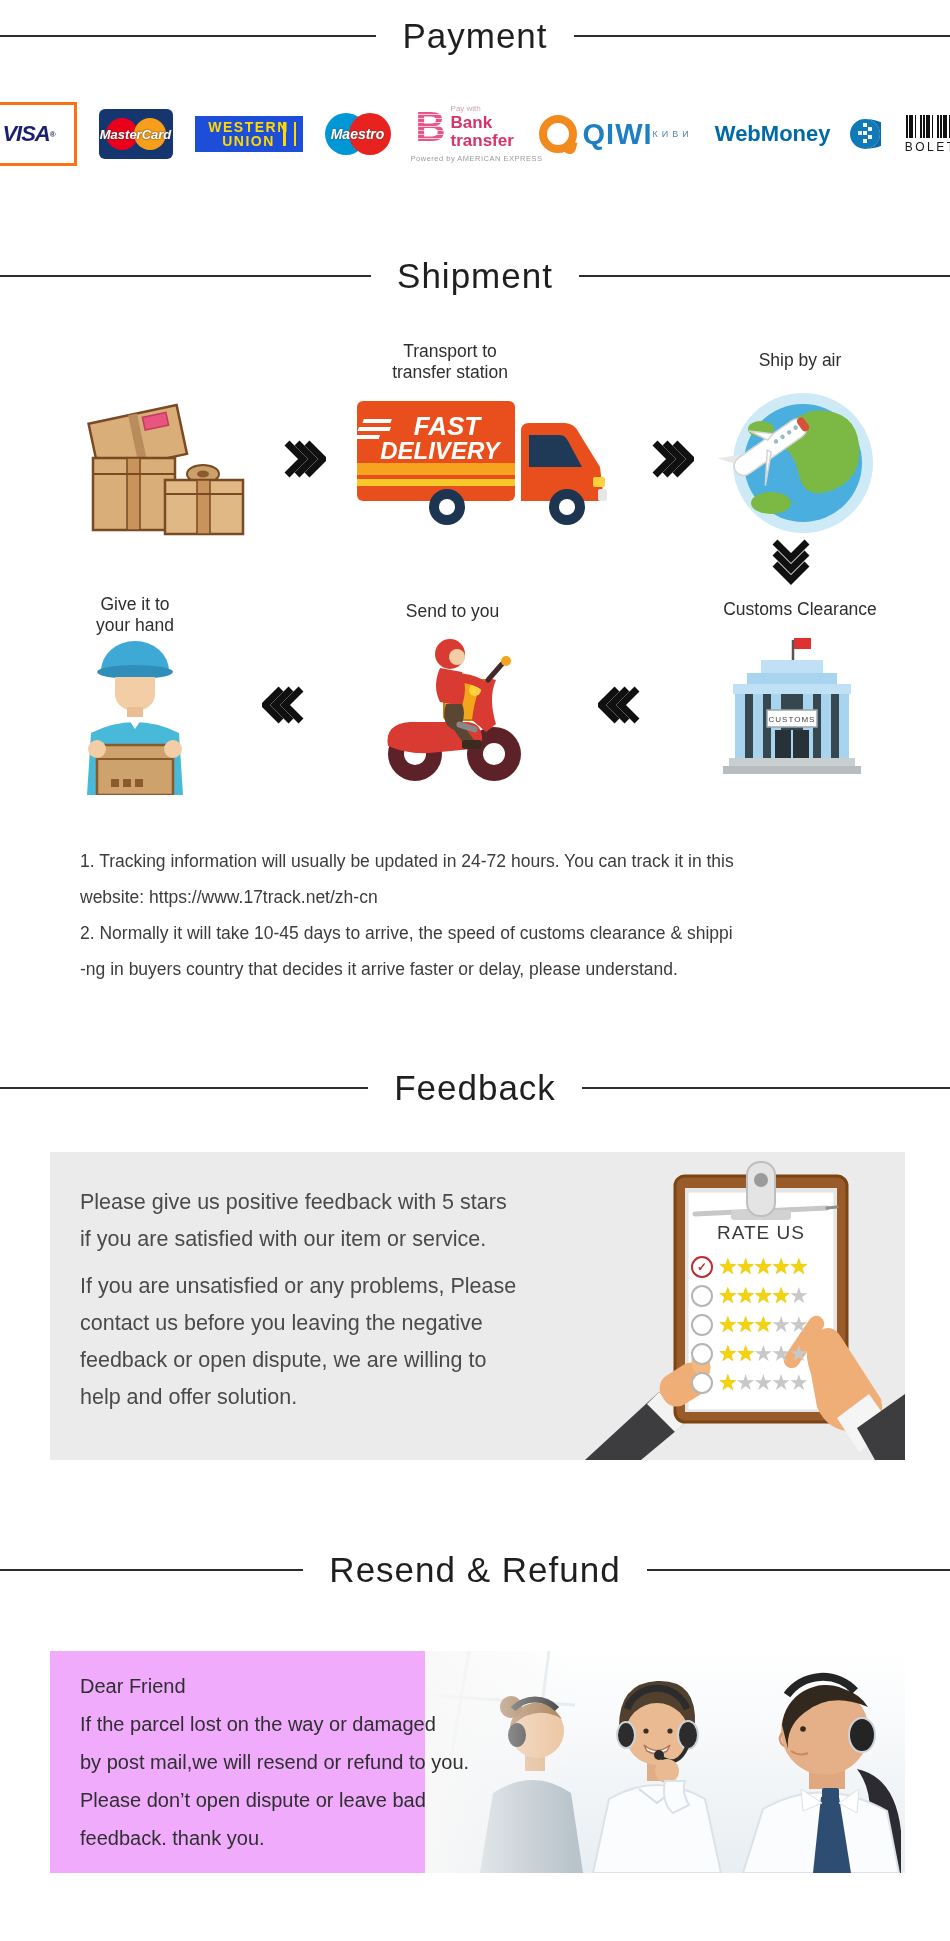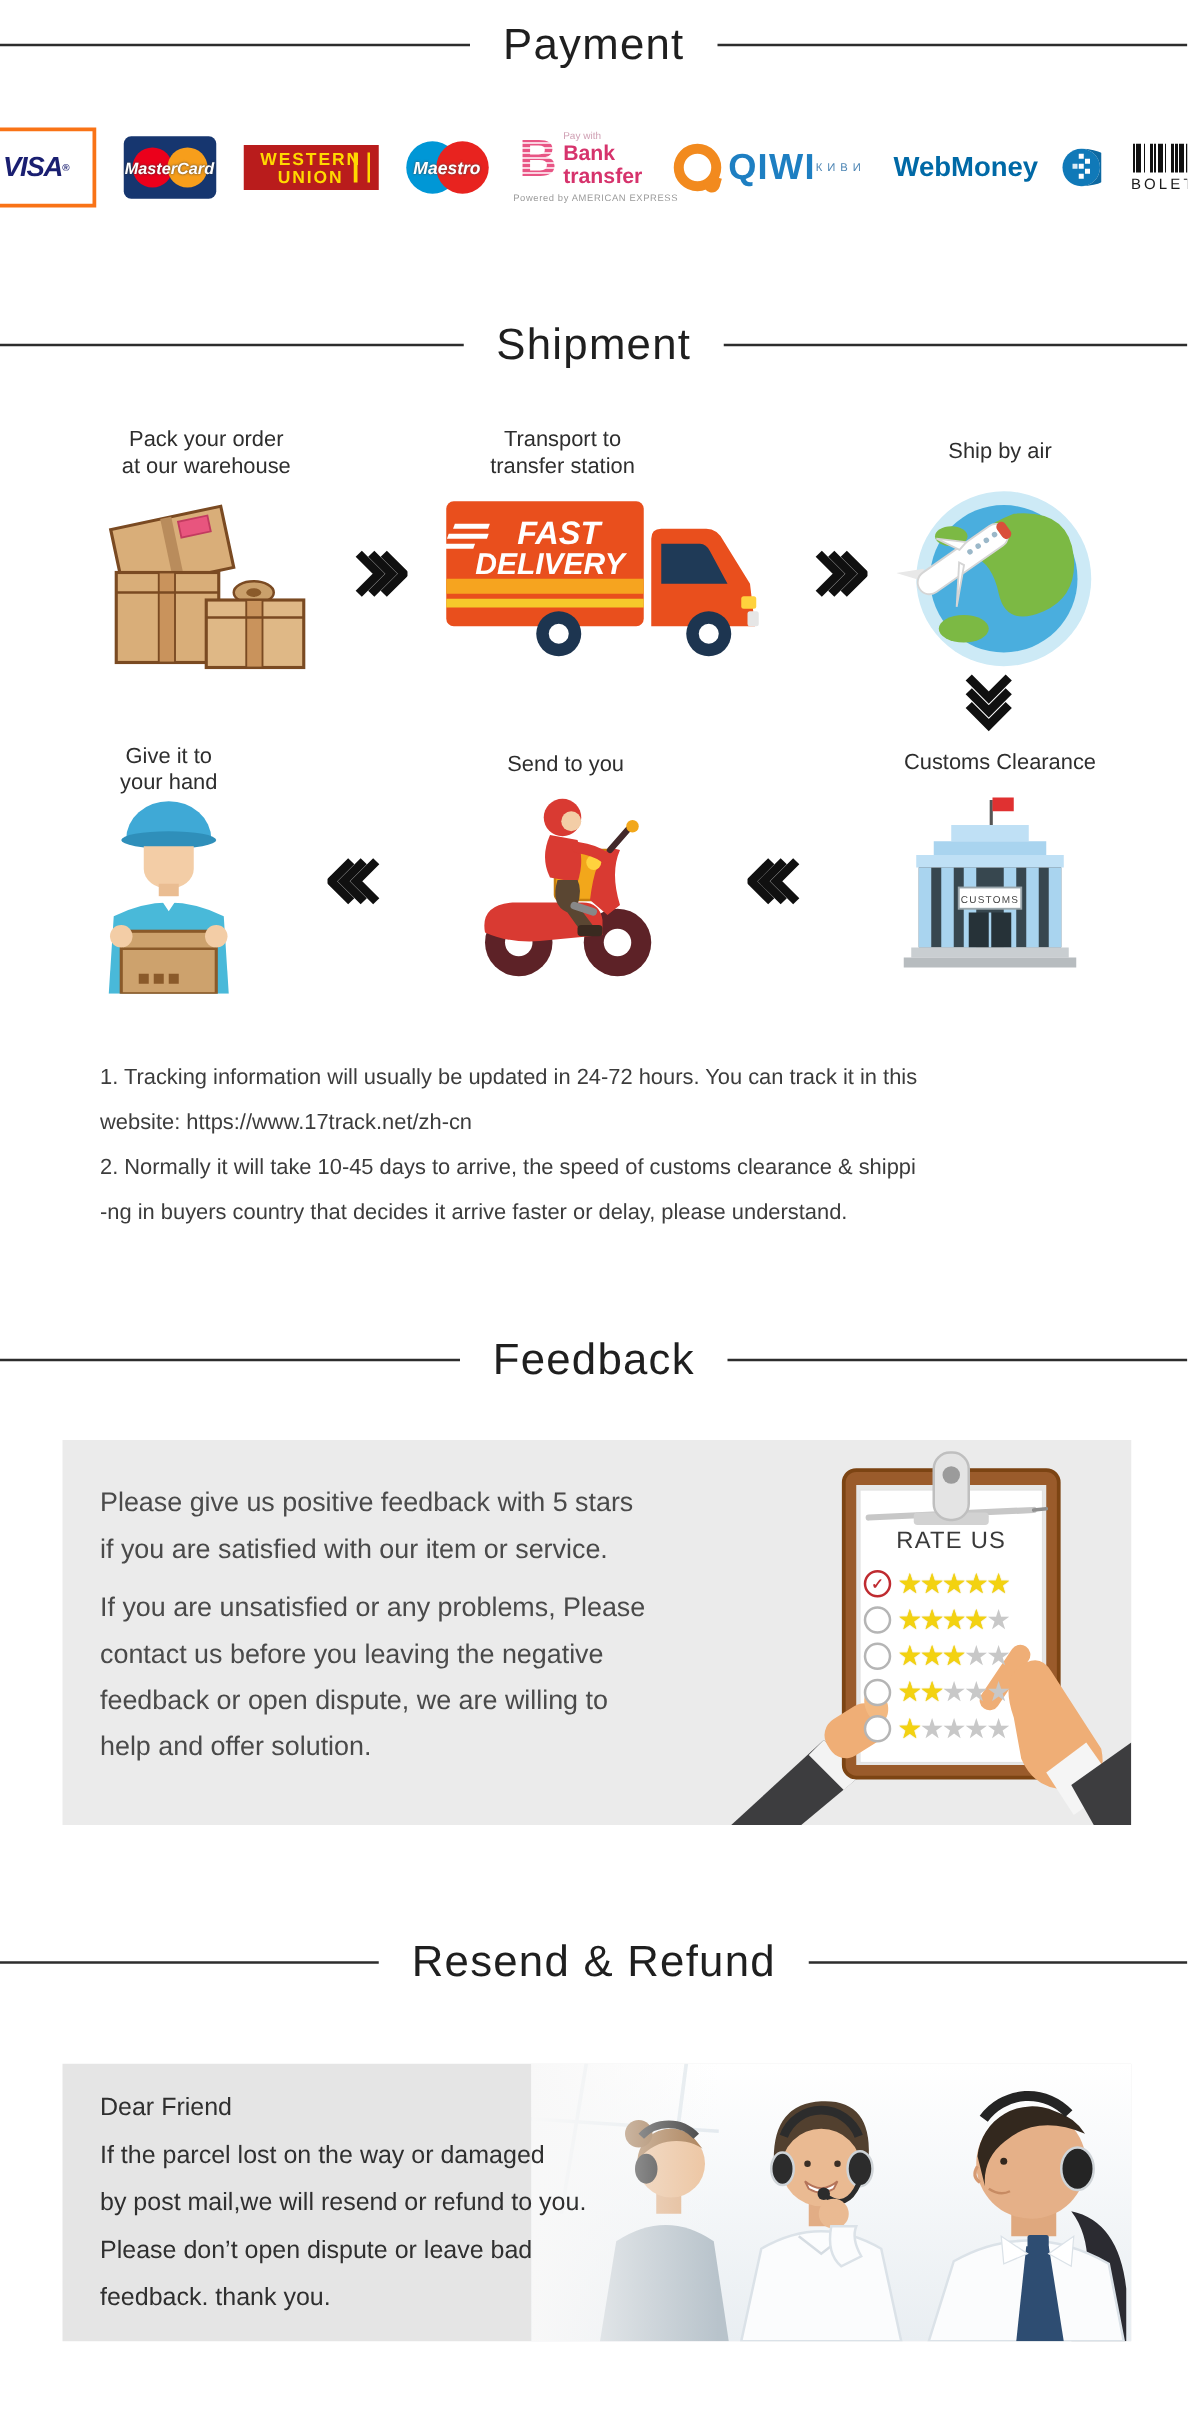--- a/index.html
+++ b/index.html
@@ -17,21 +17,21 @@
   .visa .bar-top{height:13px;background:#1a1f71;margin:3px 3px 0;}
   .visa .word{flex:1;display:flex;align-items:center;justify-content:center;color:#1a1f71;
               font-weight:bold;font-style:italic;font-size:22px;letter-spacing:-1px;}
   .visa .word sup{font-size:8px;font-style:normal;}
   .visa .bar-bot{height:13px;background:#f9a51a;margin:0 3px 3px;}
   .mc{position:relative;width:74px;height:50px;background:#16366f;border-radius:6px;}
   .mc .c1{position:absolute;left:7px;top:9px;width:32px;height:32px;border-radius:50%;background:#eb001b;}
   .mc .c2{position:absolute;right:7px;top:9px;width:32px;height:32px;border-radius:50%;background:#f79e1b;}
   .mc .word{position:absolute;inset:0;display:flex;align-items:center;justify-content:center;
             color:#fff;font-size:13px;font-weight:bold;font-style:italic;text-shadow:0 0 2px #333;}
-  .wu{position:relative;width:108px;height:36px;background:#b91c1c;display:flex;flex-direction:column;
+  .wu{position:relative;width:108px;height:36px;background:#1d4ed8;display:flex;flex-direction:column;
       align-items:center;justify-content:center;line-height:14px;}
   .wu span{color:#ffd900;font-weight:bold;font-size:14px;letter-spacing:1.5px;}
   .wu .bars{position:absolute;right:7px;top:6px;bottom:6px;width:8px;
             border-left:3px solid #ffd900;border-right:2px solid #ffd900;}
   .maestro{position:relative;width:66px;height:46px;}
   .maestro .c1{position:absolute;left:0;top:2px;width:42px;height:42px;border-radius:50%;background:#0097d6;}
   .maestro .c2{position:absolute;right:0;top:2px;width:42px;height:42px;border-radius:50%;background:#e8231f;}
   .maestro .word{position:absolute;inset:0;display:flex;align-items:center;justify-content:center;
                  color:#fff;font-size:14px;font-weight:bold;font-style:italic;text-shadow:0 0 2px #444;}
   .bank{flex-direction:column;width:104px;}
@@ -72,21 +72,21 @@
   .rate-panel{position:absolute;left:114px;top:70px;width:144px;text-align:center;}
   .rate-title{font-size:19px;letter-spacing:1px;color:#3a3a3a;margin-bottom:8px;}
   .rate-row{display:flex;align-items:center;gap:5px;height:29px;padding-left:2px;}
   .rate-circle{width:18px;height:18px;border:2px solid #b5b5b5;border-radius:50%;background:#fff;flex:none;
                display:flex;align-items:center;justify-content:center;font-size:12px;font-weight:bold;color:transparent;}
   .rate-circle.checked{border-color:#bf2b30;color:#bf2b30;}
   .stars{font-size:22px;letter-spacing:-2px;line-height:22px;white-space:nowrap;}
   .stars .star{color:#c8c8c8;}
   .stars .star.filled{color:#f3d210;text-shadow:0 0 1px #d9b400;}
   
-  .rr-box{position:absolute;left:50px;top:1651px;width:855px;height:222px;background:#e5e5e5;}
+  .rr-box{position:absolute;left:50px;top:1651px;width:855px;height:222px;background:#f0abfc;}
   .rr-text{position:absolute;left:30px;top:16px;font-size:20px;line-height:38px;color:#2f2f2f;z-index:2;}
   .rr-text p{margin:0;}
   .rr-photo{position:absolute;right:0;top:0;width:480px;height:222px;}
 </style>
 </head>
 <body>
 
 <div id="page">
 
   <div class="sec-head" style="top:16px;">
@@ -157,24 +157,20 @@
       <div class="bword">BOLETO</div>
     </div>
   </div>
 
   <div class="sec-head" style="top:256px;">
     <div class="rule"></div>
     <h2 class="sec-title">Shipment</h2>
     <div class="rule"></div>
   </div>
 
-  <div class="step-label" style="left:60px;top:341px;width:210px;">
-    <div>Pack your order</div>
-      <div>at our warehouse</div>
-  </div>
   <div class="step-label" style="left:350px;top:341px;width:200px;">
     <div>Transport to</div>
       <div>transfer station</div>
   </div>
   <div class="step-label" style="left:700px;top:350px;width:200px;">
     <div>Ship by air</div>
   </div>
 
   <svg class="abs" style="left:75px;top:388px;" width="180" height="150" viewBox="0 0 180 150">
     <g transform="rotate(-12 62 52)">

